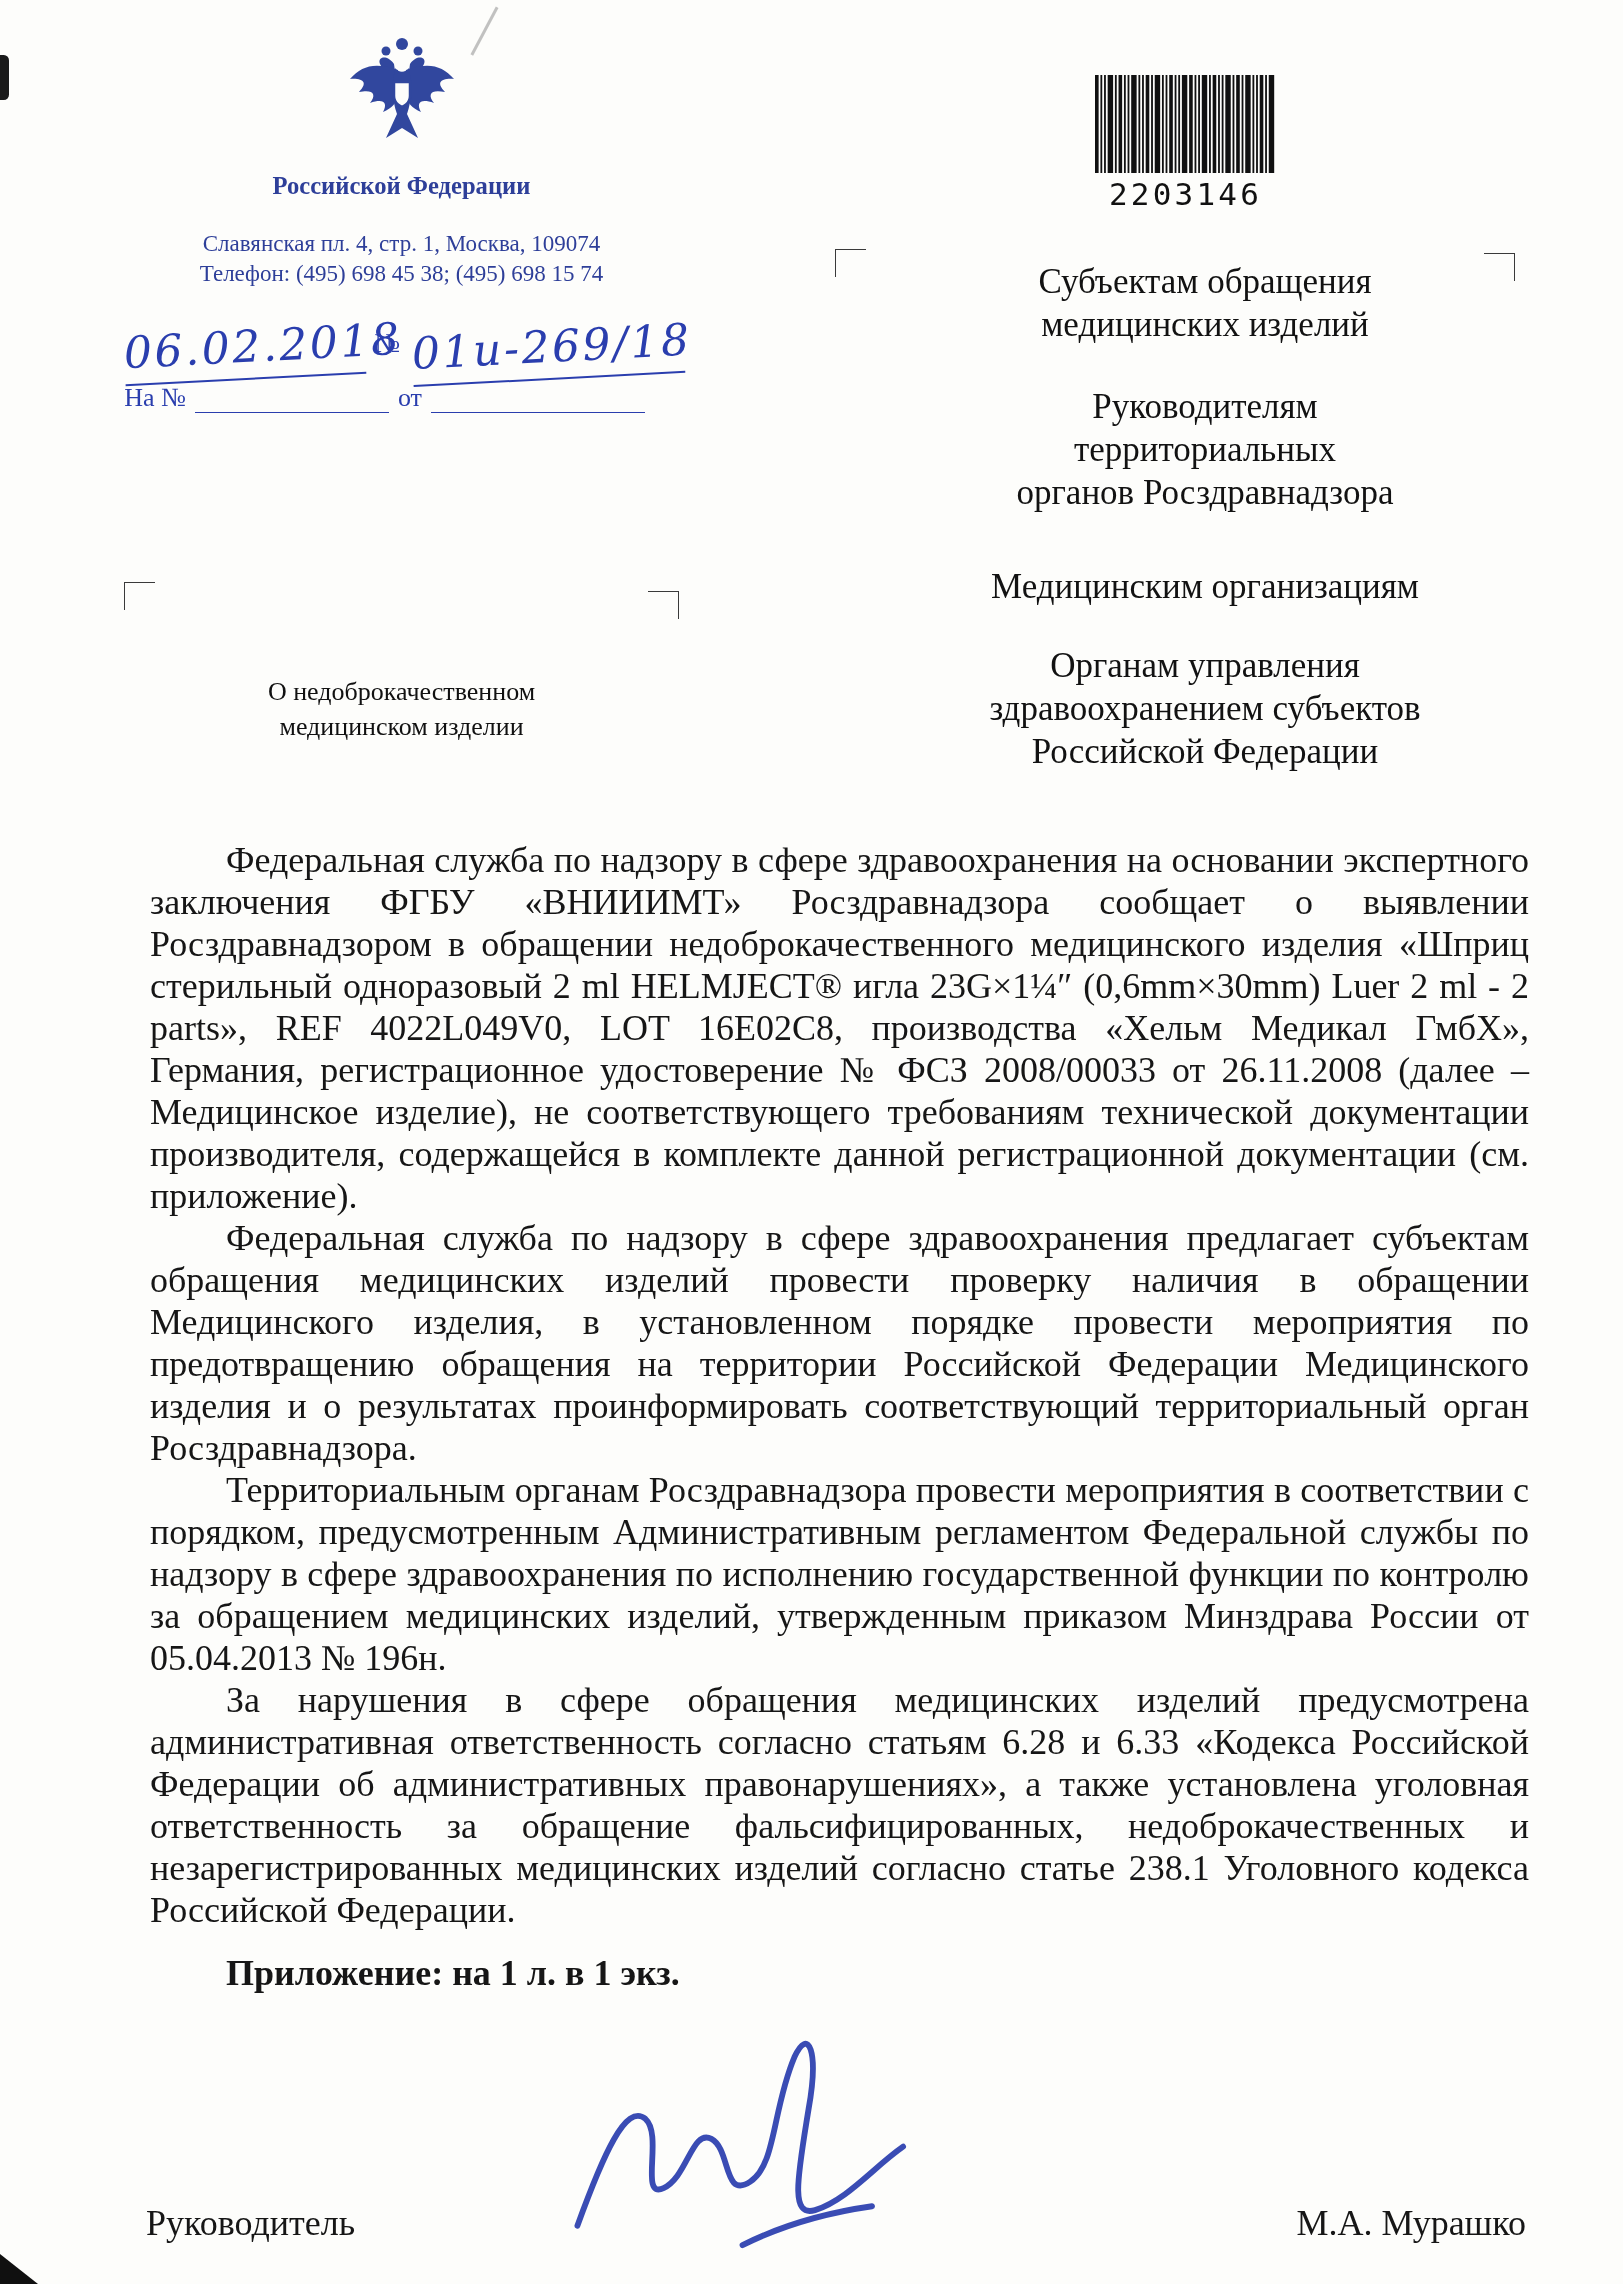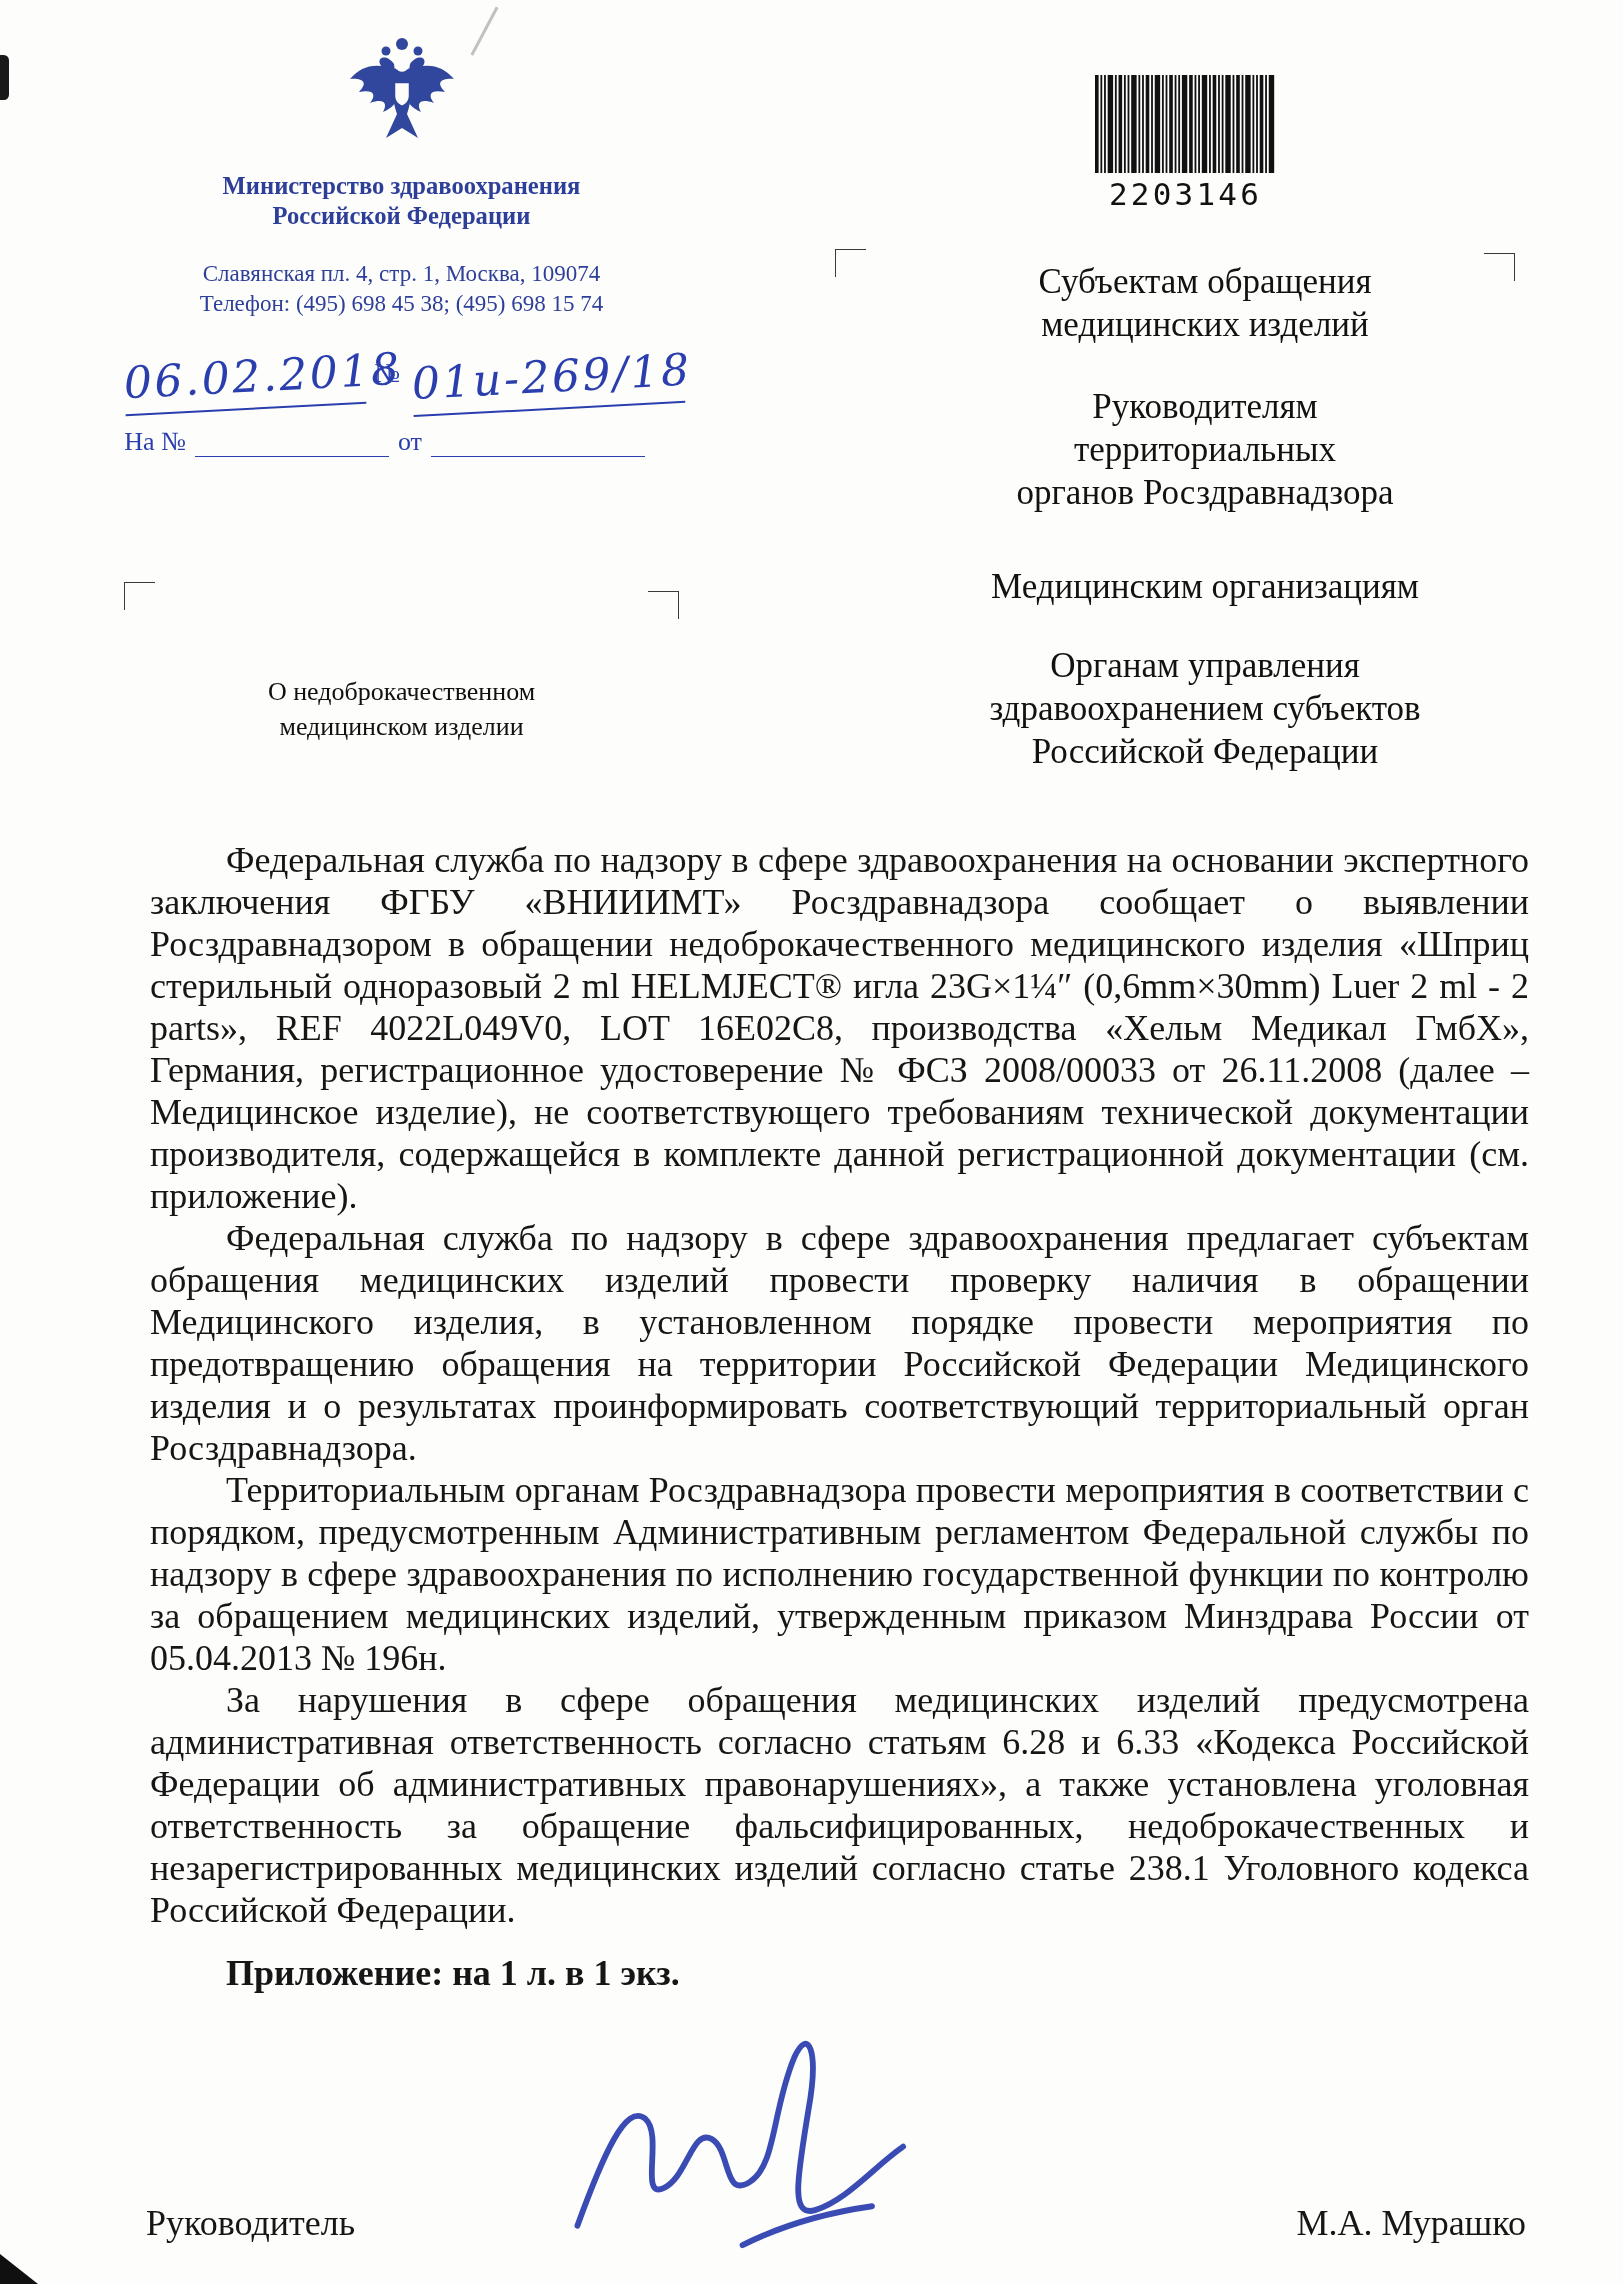--- a/index.html
+++ b/index.html
@@ -35,21 +35,21 @@
     font-family:"DejaVu Serif", serif;
     font-style:italic;font-size:44px;line-height:48px;
     color:#2a3eae;
     transform:rotate(-3deg);
     letter-spacing:2.6px;
   }
   .hw-date{width:241px;border-bottom:2.6px solid #2a3eae;padding-bottom:6.5px;}
   .hw-num{width:272px;border-bottom:2.6px solid #2a3eae;padding-bottom:6.5px;margin-left:11.7px;}
   .num-sign{font-size:27px;font-family:"Liberation Serif",serif;font-style:normal;display:inline-block;margin-left:9px;vertical-align:10.4px;}
   .na-line{
-    margin-top:17px;text-align:left;padding-left:14.3px;
+    margin-top:3px;text-align:left;padding-left:14.3px;
     color:#2a3eae;font-size:26px;display:flex;align-items:flex-end;gap:9px;
   }
   .blank-line{display:inline-block;height:2.6px;border-bottom:1.9px solid #2a3eae;}
   .blank-1{width:194px;}
   .blank-2{width:214px;}
 
   
   .corner{position:absolute;width:30px;height:27px;}
   .corner-lt{border-left:1.9px solid #3a3a3a;border-top:1.9px solid #3a3a3a;}
   .corner-rt{border-right:1.9px solid #3a3a3a;border-top:1.9px solid #3a3a3a;}
@@ -114,21 +114,20 @@
         <path d="M52 30 C45 20 35 23 38 30 C40 35 47 37 53 37 Z"></path>
         <path d="M68 30 C75 20 85 23 82 30 C80 35 73 37 67 37 Z"></path>
         <path d="M56 36 C34 28 20 31 8 45 C22 44 26 49 17 58 C31 55 35 60 28 69 C42 64 46 69 41 78 C50 74 55 69 56 60 Z"></path>
         <path d="M64 36 C86 28 100 31 112 45 C98 44 94 49 103 58 C89 55 85 60 92 69 C78 64 74 69 79 78 C70 74 65 69 64 60 Z"></path>
         <path d="M53 34 C50 52 50 66 55 80 L65 80 C70 66 70 52 67 34 C63 39 57 39 53 34 Z"></path>
         <path d="M55 80 L44 104 L60 94 L76 104 L65 80 Z"></path>
         <path d="M52 48 h16 v14 c0 8 -8 11 -8 11 c0 0 -8 -3 -8 -11 Z" fill="#fdfdfb" stroke="#31479e" stroke-width="2.5"></path>
       </g>
     </svg>
     <div class="ministry">
-      <div>Министерство здравоохранения</div>
       <div>Российской Федерации</div>
     </div>
     <div class="lh-address">
       <div>Славянская пл. 4, стр. 1, Москва, 109074</div>
       <div>Телефон: (495) 698 45 38; (495) 698 15 74</div>
     </div>
 
     <div class="ref-line">
       <span class="hw hw-date">06.02.2018</span><span class="num-sign">№</span><span class="hw hw-num">01и-269/18</span>
     </div>

